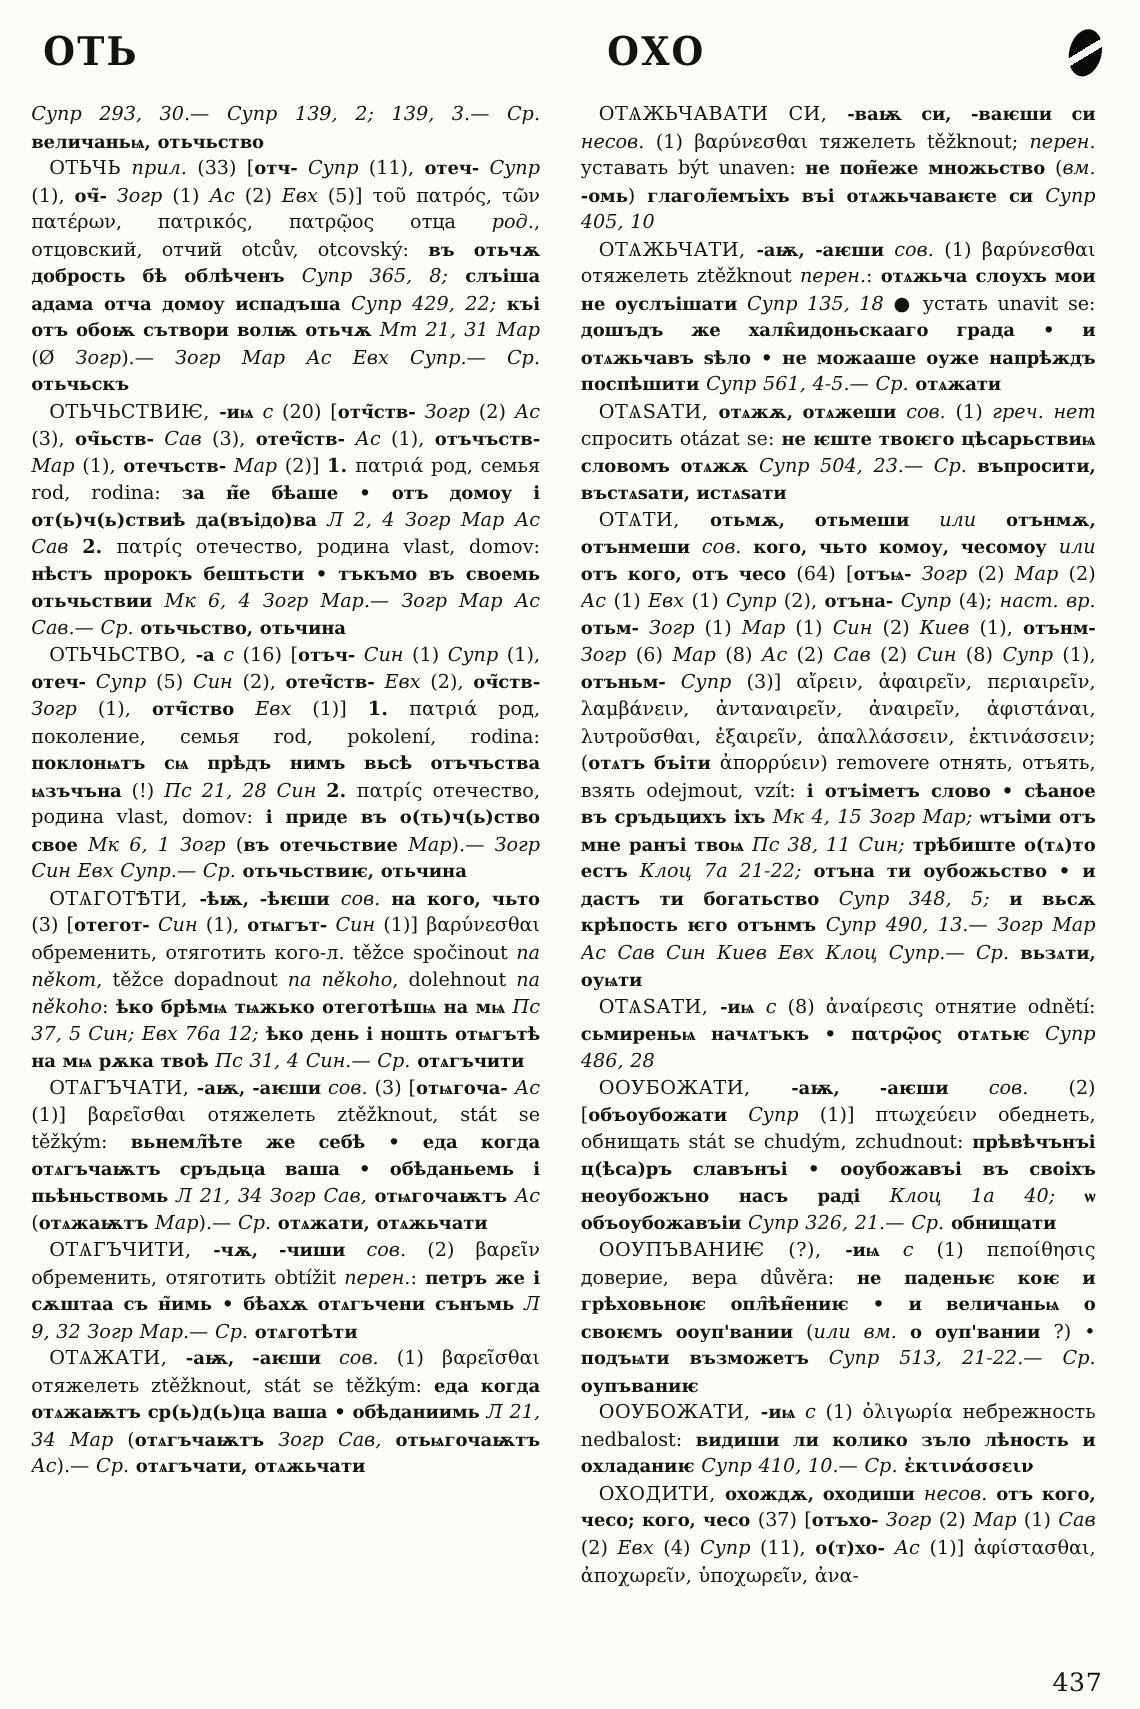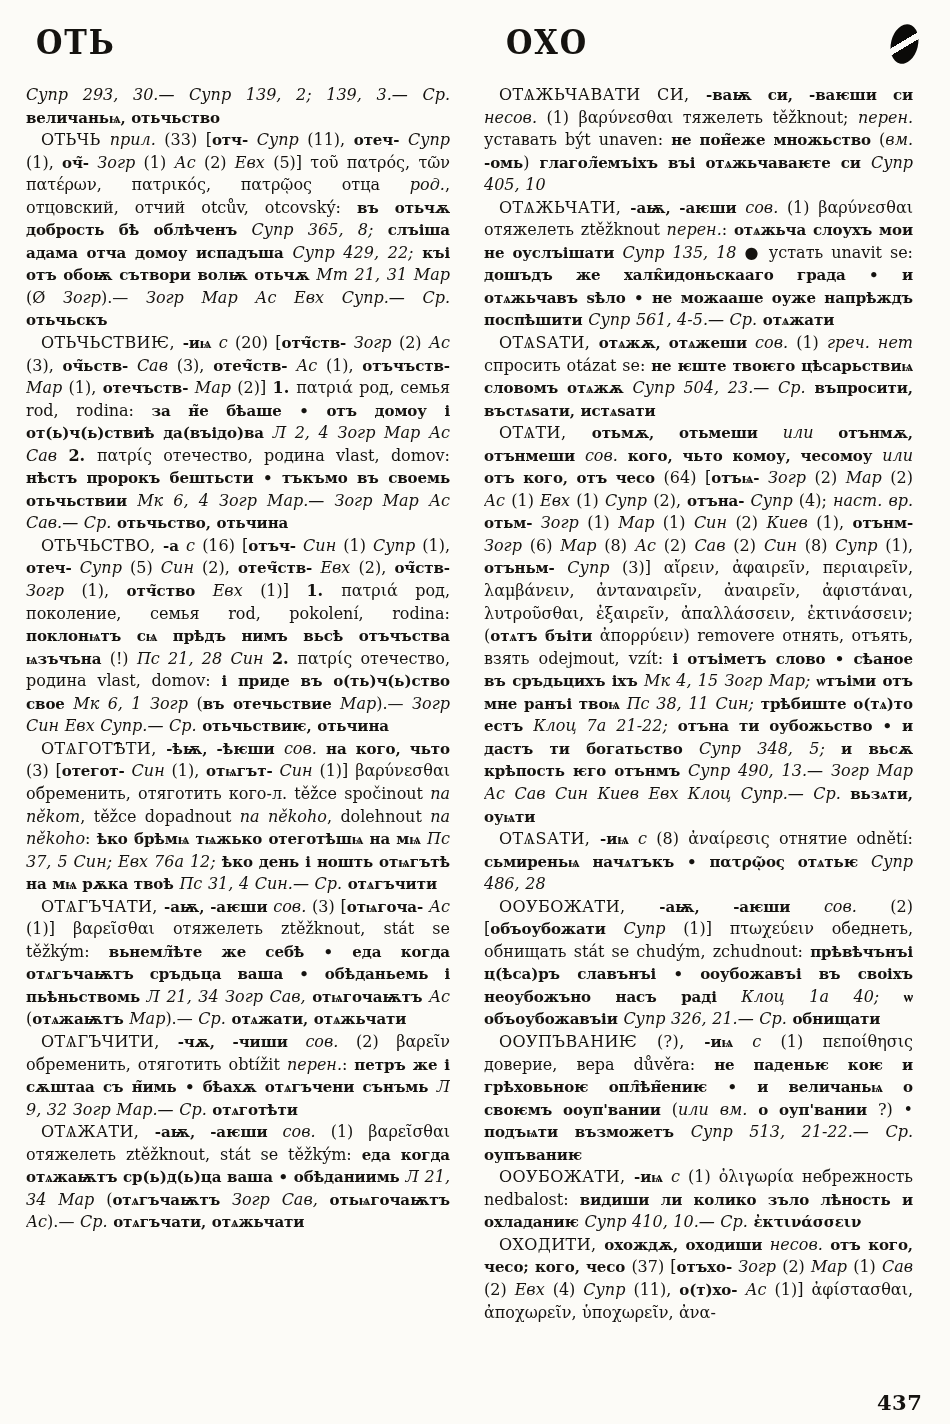--- a/index.html
+++ b/index.html
@@ -29,21 +29,21 @@
   #col-left  { left:26px;  width:424px; }
   #col-right { left:484px; width:429px; }
   .col p { margin:0; text-indent:15px; }
   .col p.noindent { text-indent:0; }
   .seg-h { font-weight:normal; letter-spacing:.4px; }
   .seg-b { font-weight:bold; font-size:.94em; letter-spacing:-.1px; }
   .seg-i { font-style:italic; }
   .seg-n { font-weight:bold; }
   #page-number {
     position:absolute; left:877px; top:1390px;
-    font-weight:bold; font-size:21px; letter-spacing:.5px;
+    font-weight:normal; font-size:21px; letter-spacing:.5px;
   }
 </style>
 </head>
 <body>
 
 <div>
   <div class="runhead" id="runhead-left">ОТЬ</div>
   <div class="runhead" id="runhead-right">ОХО</div>
   <div class="ornament-o"></div>
 

